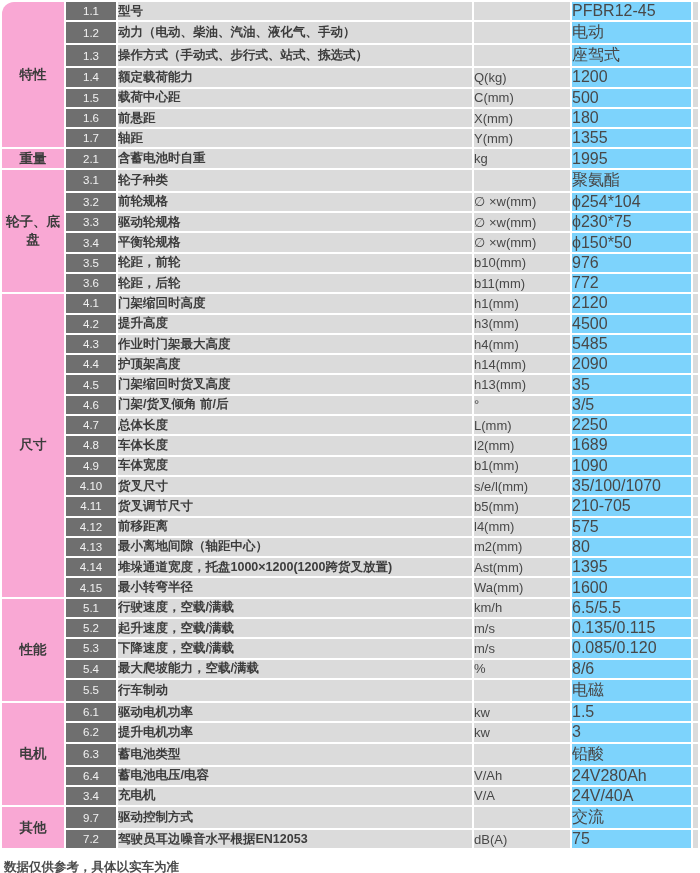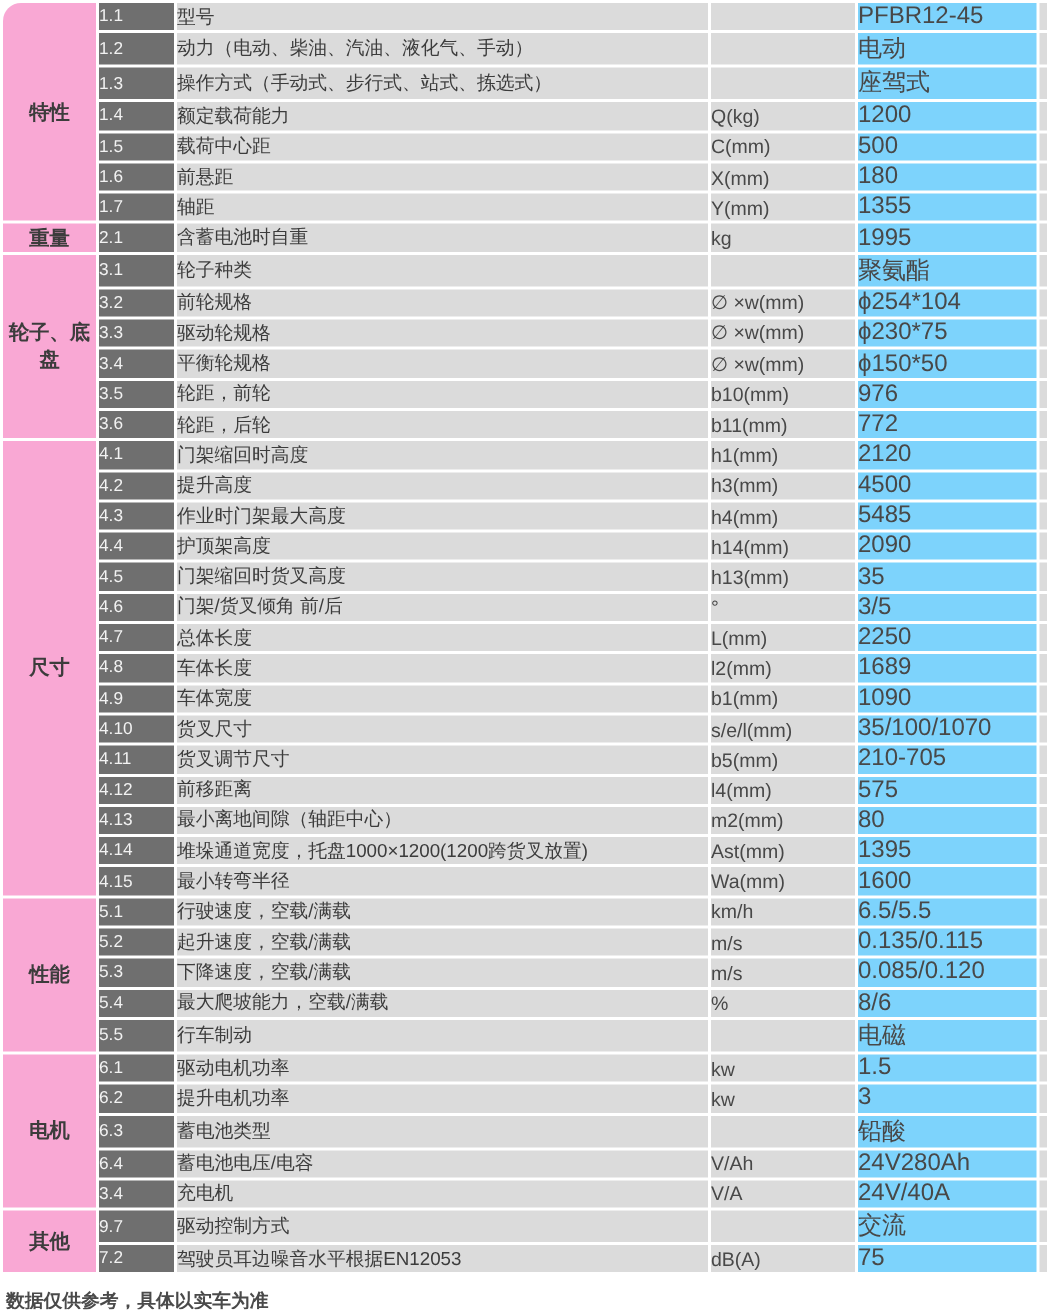--- a/index.html
+++ b/index.html
@@ -38,27 +38,27 @@
     white-space: normal !important;
     line-height: 1.35;
   }
   td.cat.first {
     border-top-left-radius: 12px;
   }
   td.badge {
     background: #6f6f6f;
     color: #f2f2f2;
     font-size: 11.5px;
-    text-align: left;
+    text-align: center;
     padding-right: 9px;
   }
   td.desc {
     background: #dbdbdb;
     color: #3c3c3c;
-    font-weight: 400;
+    font-weight: 700;
     font-size: 12.5px;
     padding-left: 8px;
   }
   td.unit {
     background: #dbdbdb;
     color: #484848;
     font-size: 13px;
     padding-left: 10px;
   }
   td.val {

